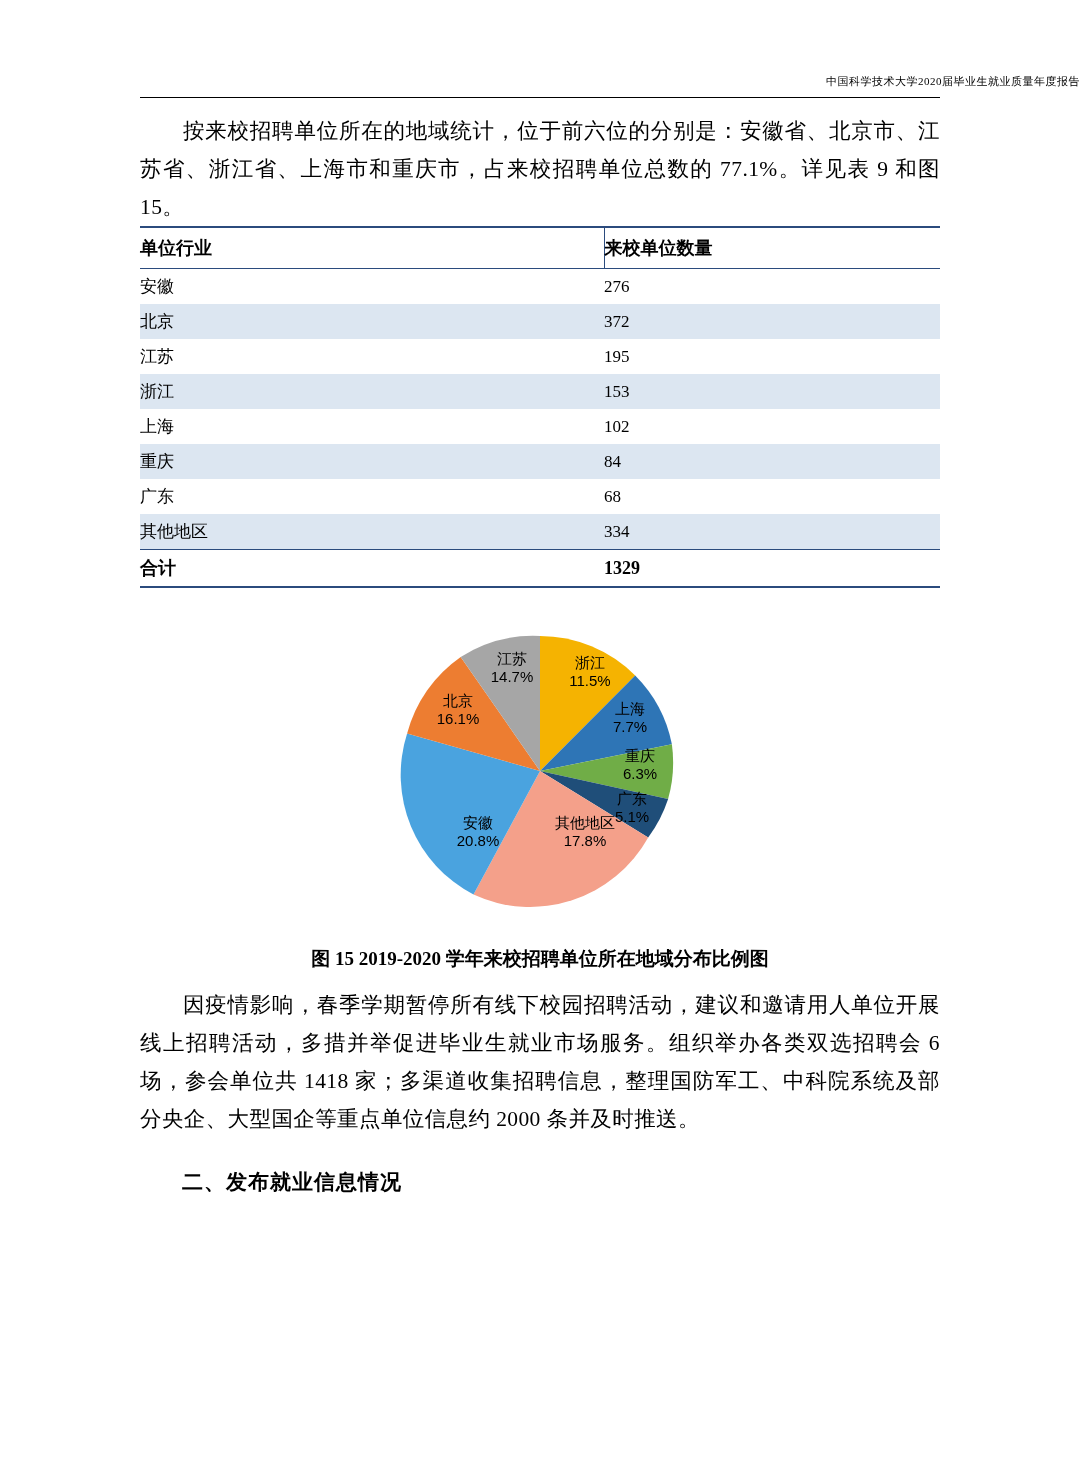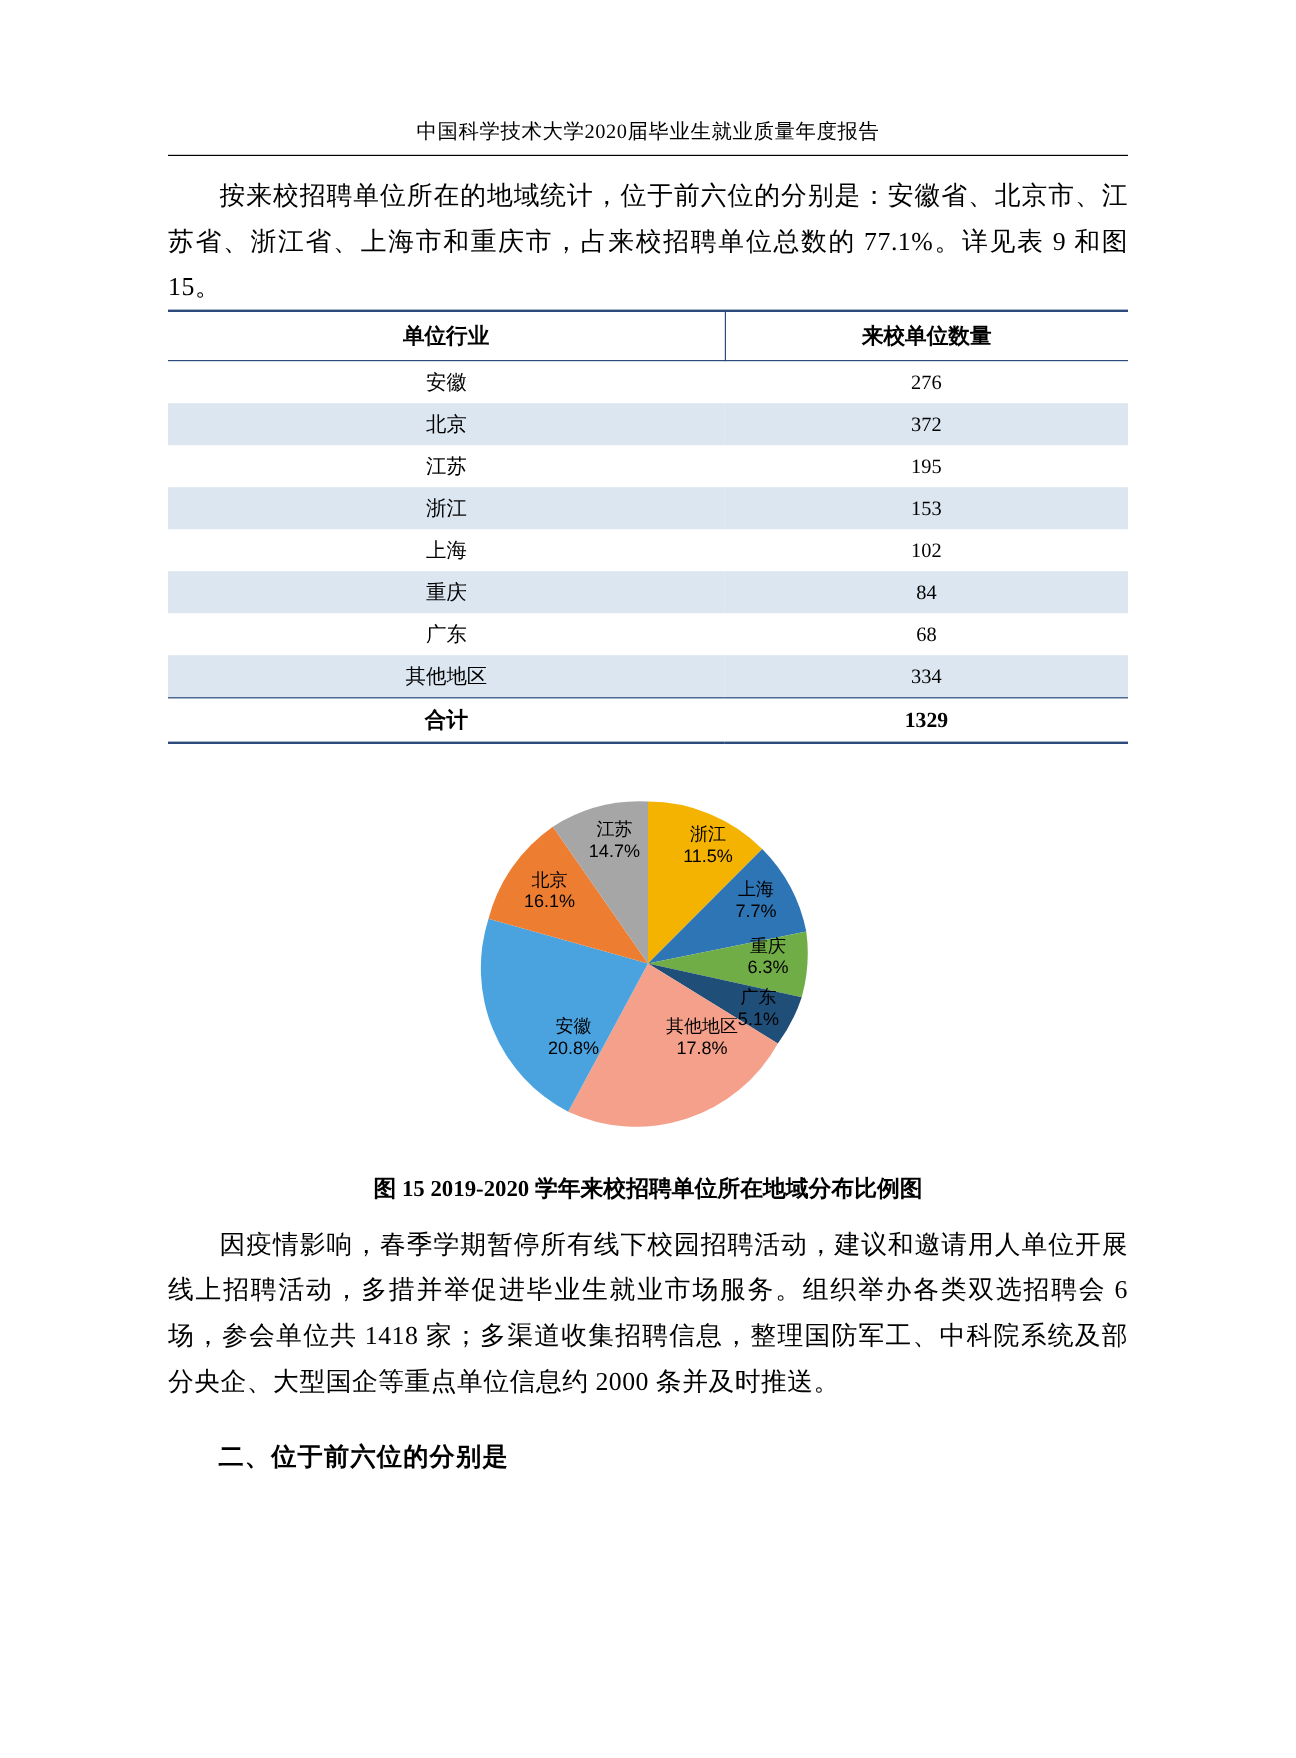--- a/index.html
+++ b/index.html
@@ -15,24 +15,24 @@
     position: relative;
   }
   .page {
     position: relative;
     width: 1080px;
     height: 1465px;
     box-sizing: border-box;
     padding: 0;
   }
   .header {
-    text-align: center;
-    font-size: 17px;
+    text-align: right;
+    font-size: 11px;
     font-family: "Liberation Serif", serif;
-    padding-top: 98px;
+    padding-top: 74px;
     letter-spacing: 0.5px;
   }
   .header-rule {
     width: 800px;
     margin: 8px auto 0 auto;
     border-bottom: 1px solid #000;
   }
   .content {
     width: 800px;
     margin: 0 auto;
@@ -53,21 +53,21 @@
     margin-bottom: 8px;
     font-family: "Liberation Serif", serif;
   }
   table.data-table {
     width: 800px;
     border-collapse: collapse;
     font-size: 17px;
   }
   table.data-table th,
   table.data-table td {
-    text-align: center;
+    text-align: left;
     padding: 6px 0;
     height: 22px;
   }
   table.data-table thead th {
     font-weight: bold;
     border-top: 2px solid #2b4b7d;
     border-bottom: 1px solid #2b4b7d;
     padding: 8px 0;
     font-size: 18px;
   }
@@ -230,18 +230,18 @@
           <text class="pie-label" x="232" y="58" text-anchor="middle">江苏</text>
           <text class="pie-label-line2" x="232" y="76" text-anchor="middle">14.7%</text>
         </g>
       </svg>
     </div>
 
     <div class="fig-caption">图 15    2019-2020 学年来校招聘单位所在地域分布比例图</div>
 
     <p class="body-text">因疫情影响，春季学期暂停所有线下校园招聘活动，建议和邀请用人单位开展线上招聘活动，多措并举促进毕业生就业市场服务。组织举办各类双选招聘会 6 场，参会单位共 1418 家；多渠道收集招聘信息，整理国防军工、中科院系统及部分央企、大型国企等重点单位信息约 2000 条并及时推送。</p>
 
-    <h2 class="section-title">二、位于前六位的分别是</h2>
+    <h2 class="section-title">二、发布就业信息情况</h2>
 
 
   </div>
 
 </div>
 
 </body></html>

